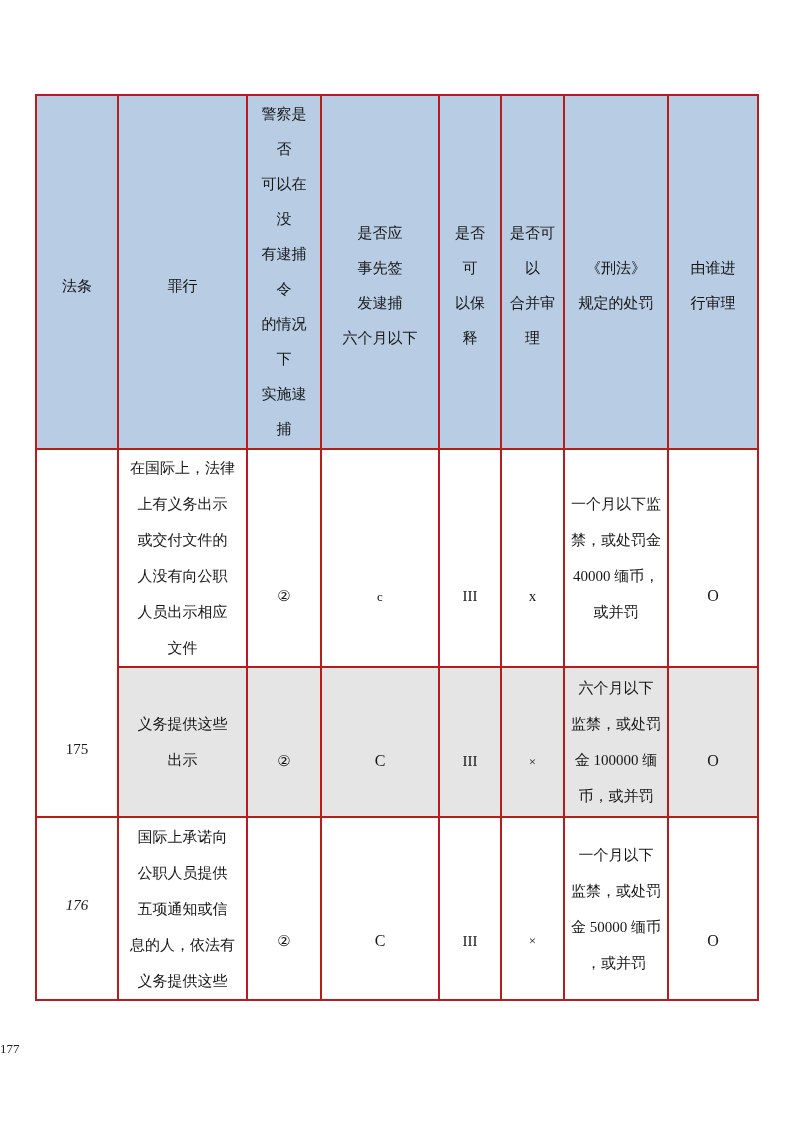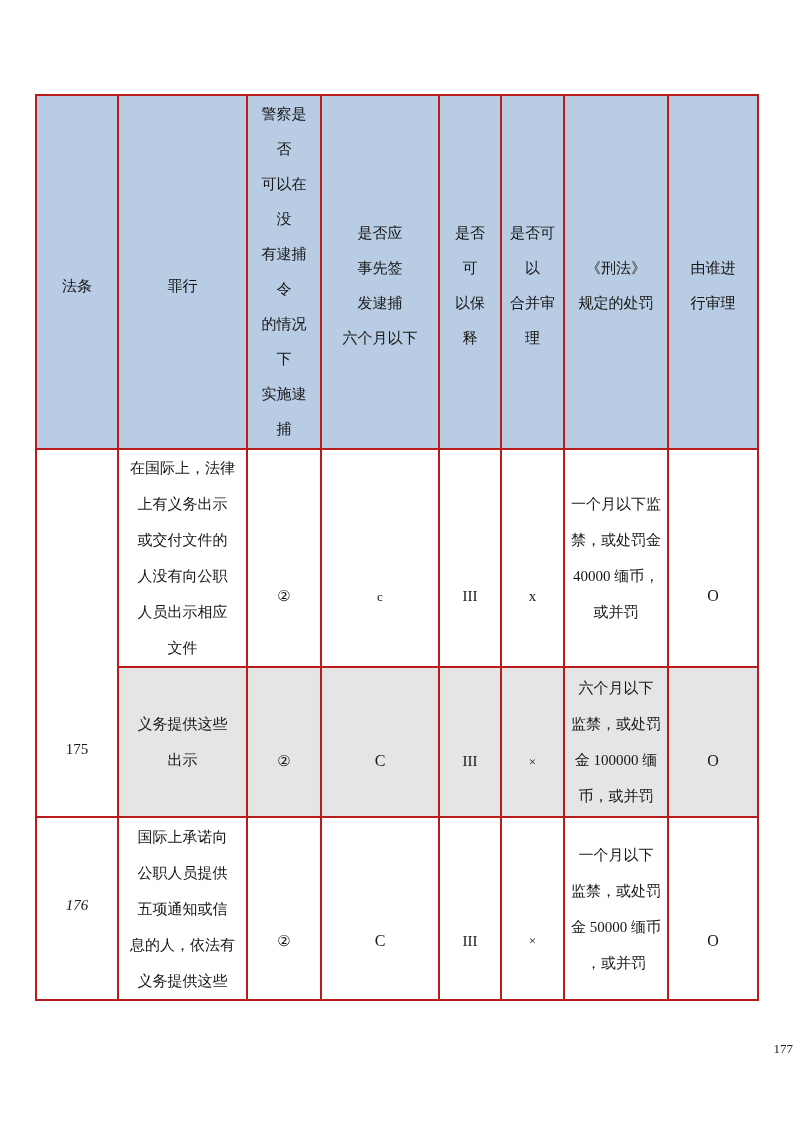--- a/index.html
+++ b/index.html
@@ -51,21 +51,21 @@
   td.article-176 { vertical-align: bottom; }
   td.article-176 .art { display: block; margin-bottom: 7px; font-style: italic; }
   
   .sz-small { font-size: 13px; }
   .sz-big   { font-size: 16px; }
   .page-number {
     position: absolute;
     left: 0;
     top: 1041px;
     width: 100%;
-    text-align: right;
+    text-align: left;
     font-size: 13px;
     color: #222222;
   }
 </style>
 </head>
 <body>
 
 <div class="page">
 
   <table class="law-table">

